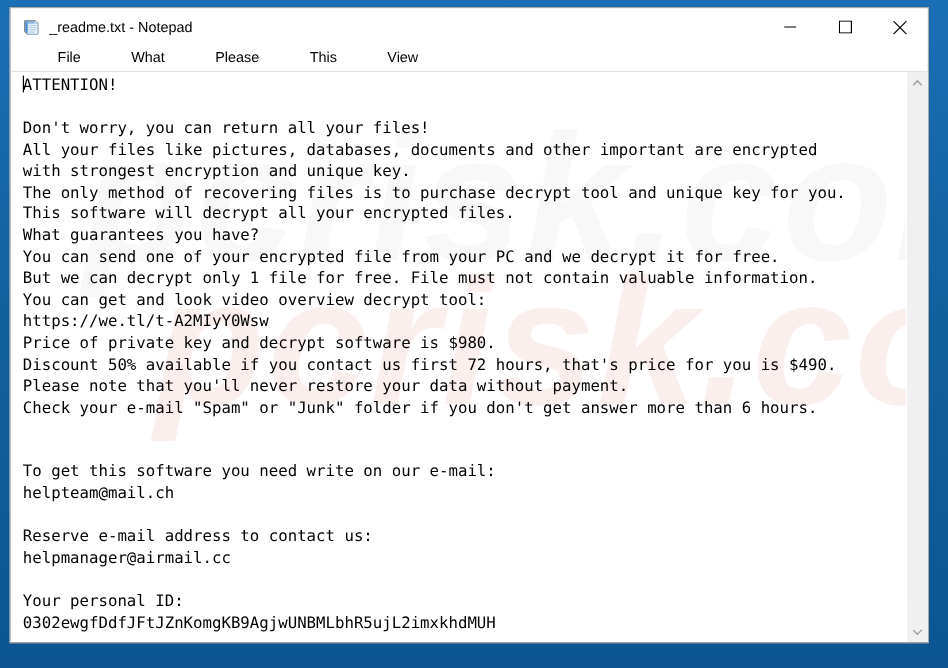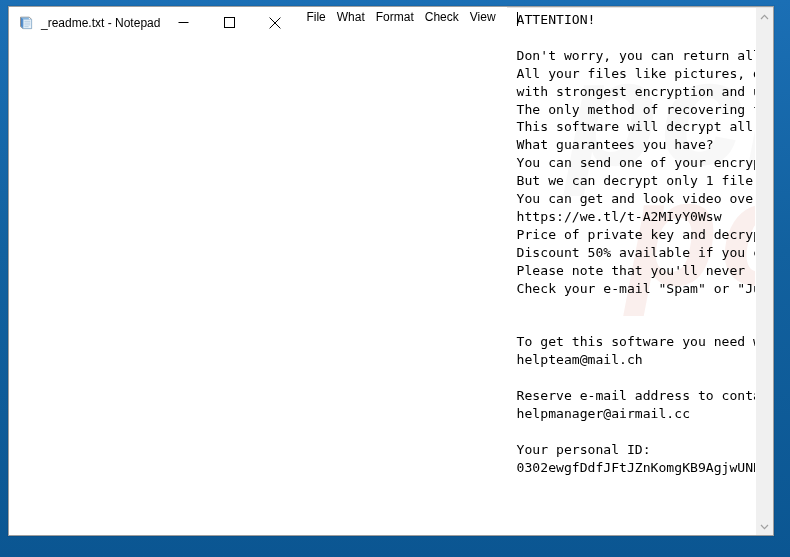--- a/index.html
+++ b/index.html
@@ -26,20 +26,21 @@
   #notepad-window {
     position: absolute;
     left: 8px;
     top: 6px;
     width: 766px;
     height: 530px;
     background: #ffffff;
     border: 1px solid #9e9e9e;
     box-sizing: border-box;
     display: flex;
+    flex-direction: column;
     box-shadow: 0 0 0 1px rgba(0,0,0,0.06);
   }
 
   
   #title-bar {
     height: 31px;
     min-height: 31px;
     background: #ffffff;
     display: flex;
     align-items: center;
@@ -90,20 +91,21 @@
     align-items: center;
     padding-left: 8px;
   }
   .menu-item {
     font-size: 12px;
     color: #000000;
     padding: 0 7px 0 0;
     margin-right: 4px;
     white-space: nowrap;
     line-height: 21px;
+    margin-left: 31px;
   }
 
   
   #editor-area {
     flex: 1;
     display: flex;
     position: relative;
     background: #ffffff;
     border-top: 1px solid #e3e3e3;
     overflow: hidden;
@@ -237,22 +239,22 @@
           <line x1="0.6" y1="0.6" x2="11.4" y2="11.4" stroke="#000000" stroke-width="1"></line>
           <line x1="11.4" y1="0.6" x2="0.6" y2="11.4" stroke="#000000" stroke-width="1"></line>
         </svg>
       </div>
     </div>
   </div>
 
   <div id="menu-bar">
     <span class="menu-item">File</span>
     <span class="menu-item">What</span>
-    <span class="menu-item">Format</span>
-    <span class="menu-item">Check</span>
+    <span class="menu-item">Please</span>
+    <span class="menu-item">This</span>
     <span class="menu-item">View</span>
   </div>
 
   <div id="editor-area">
 
     <div id="watermark">
       <span id="watermark-text2">pcrisk.com</span>
       <span id="watermark-text">pcrisk.com</span>
     </div>
 

